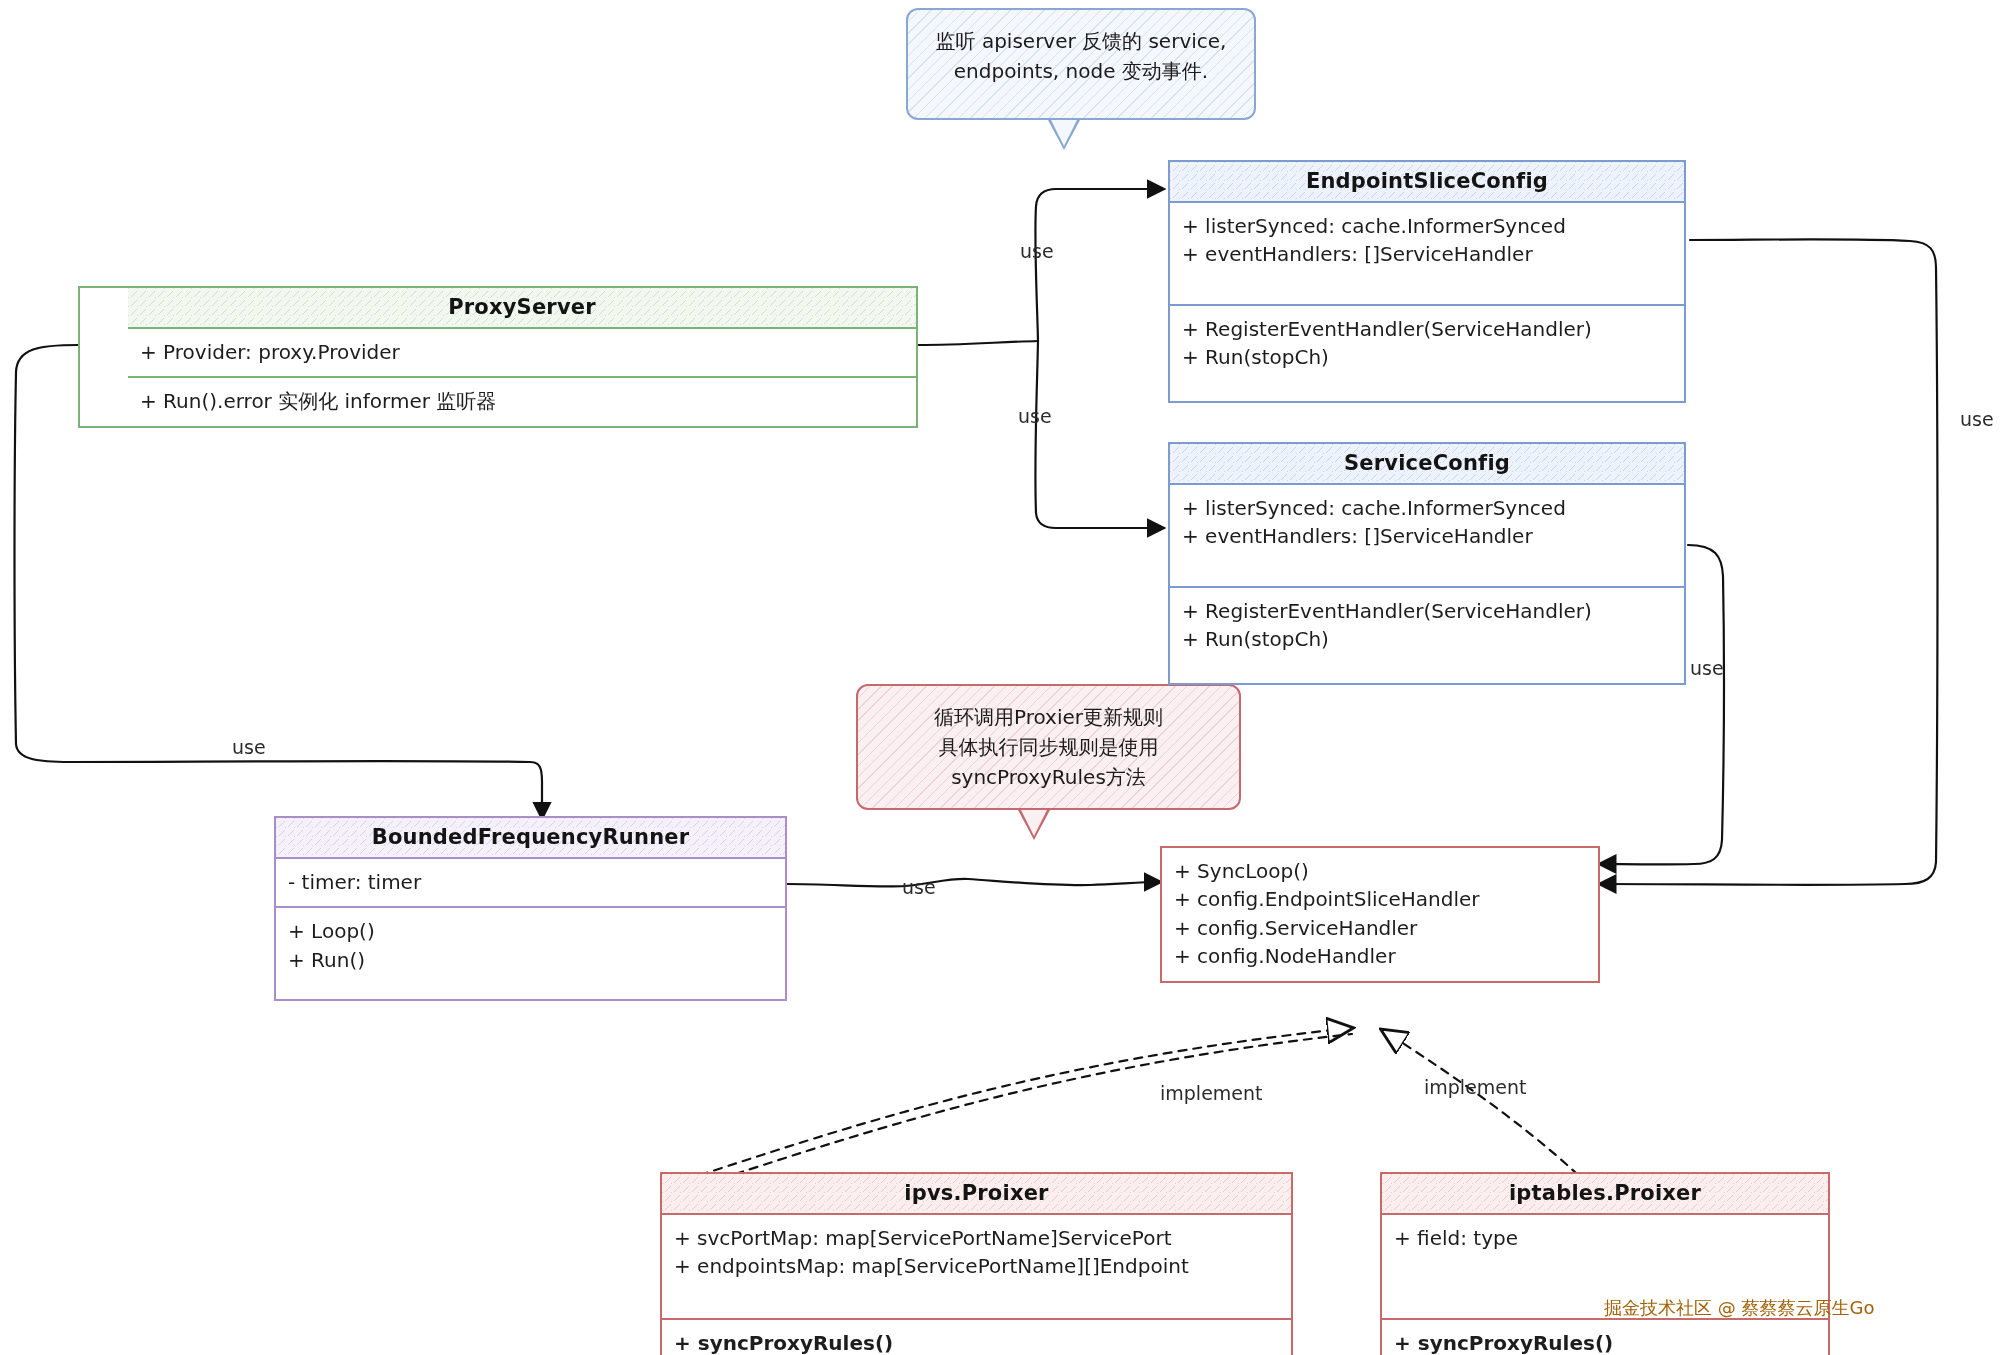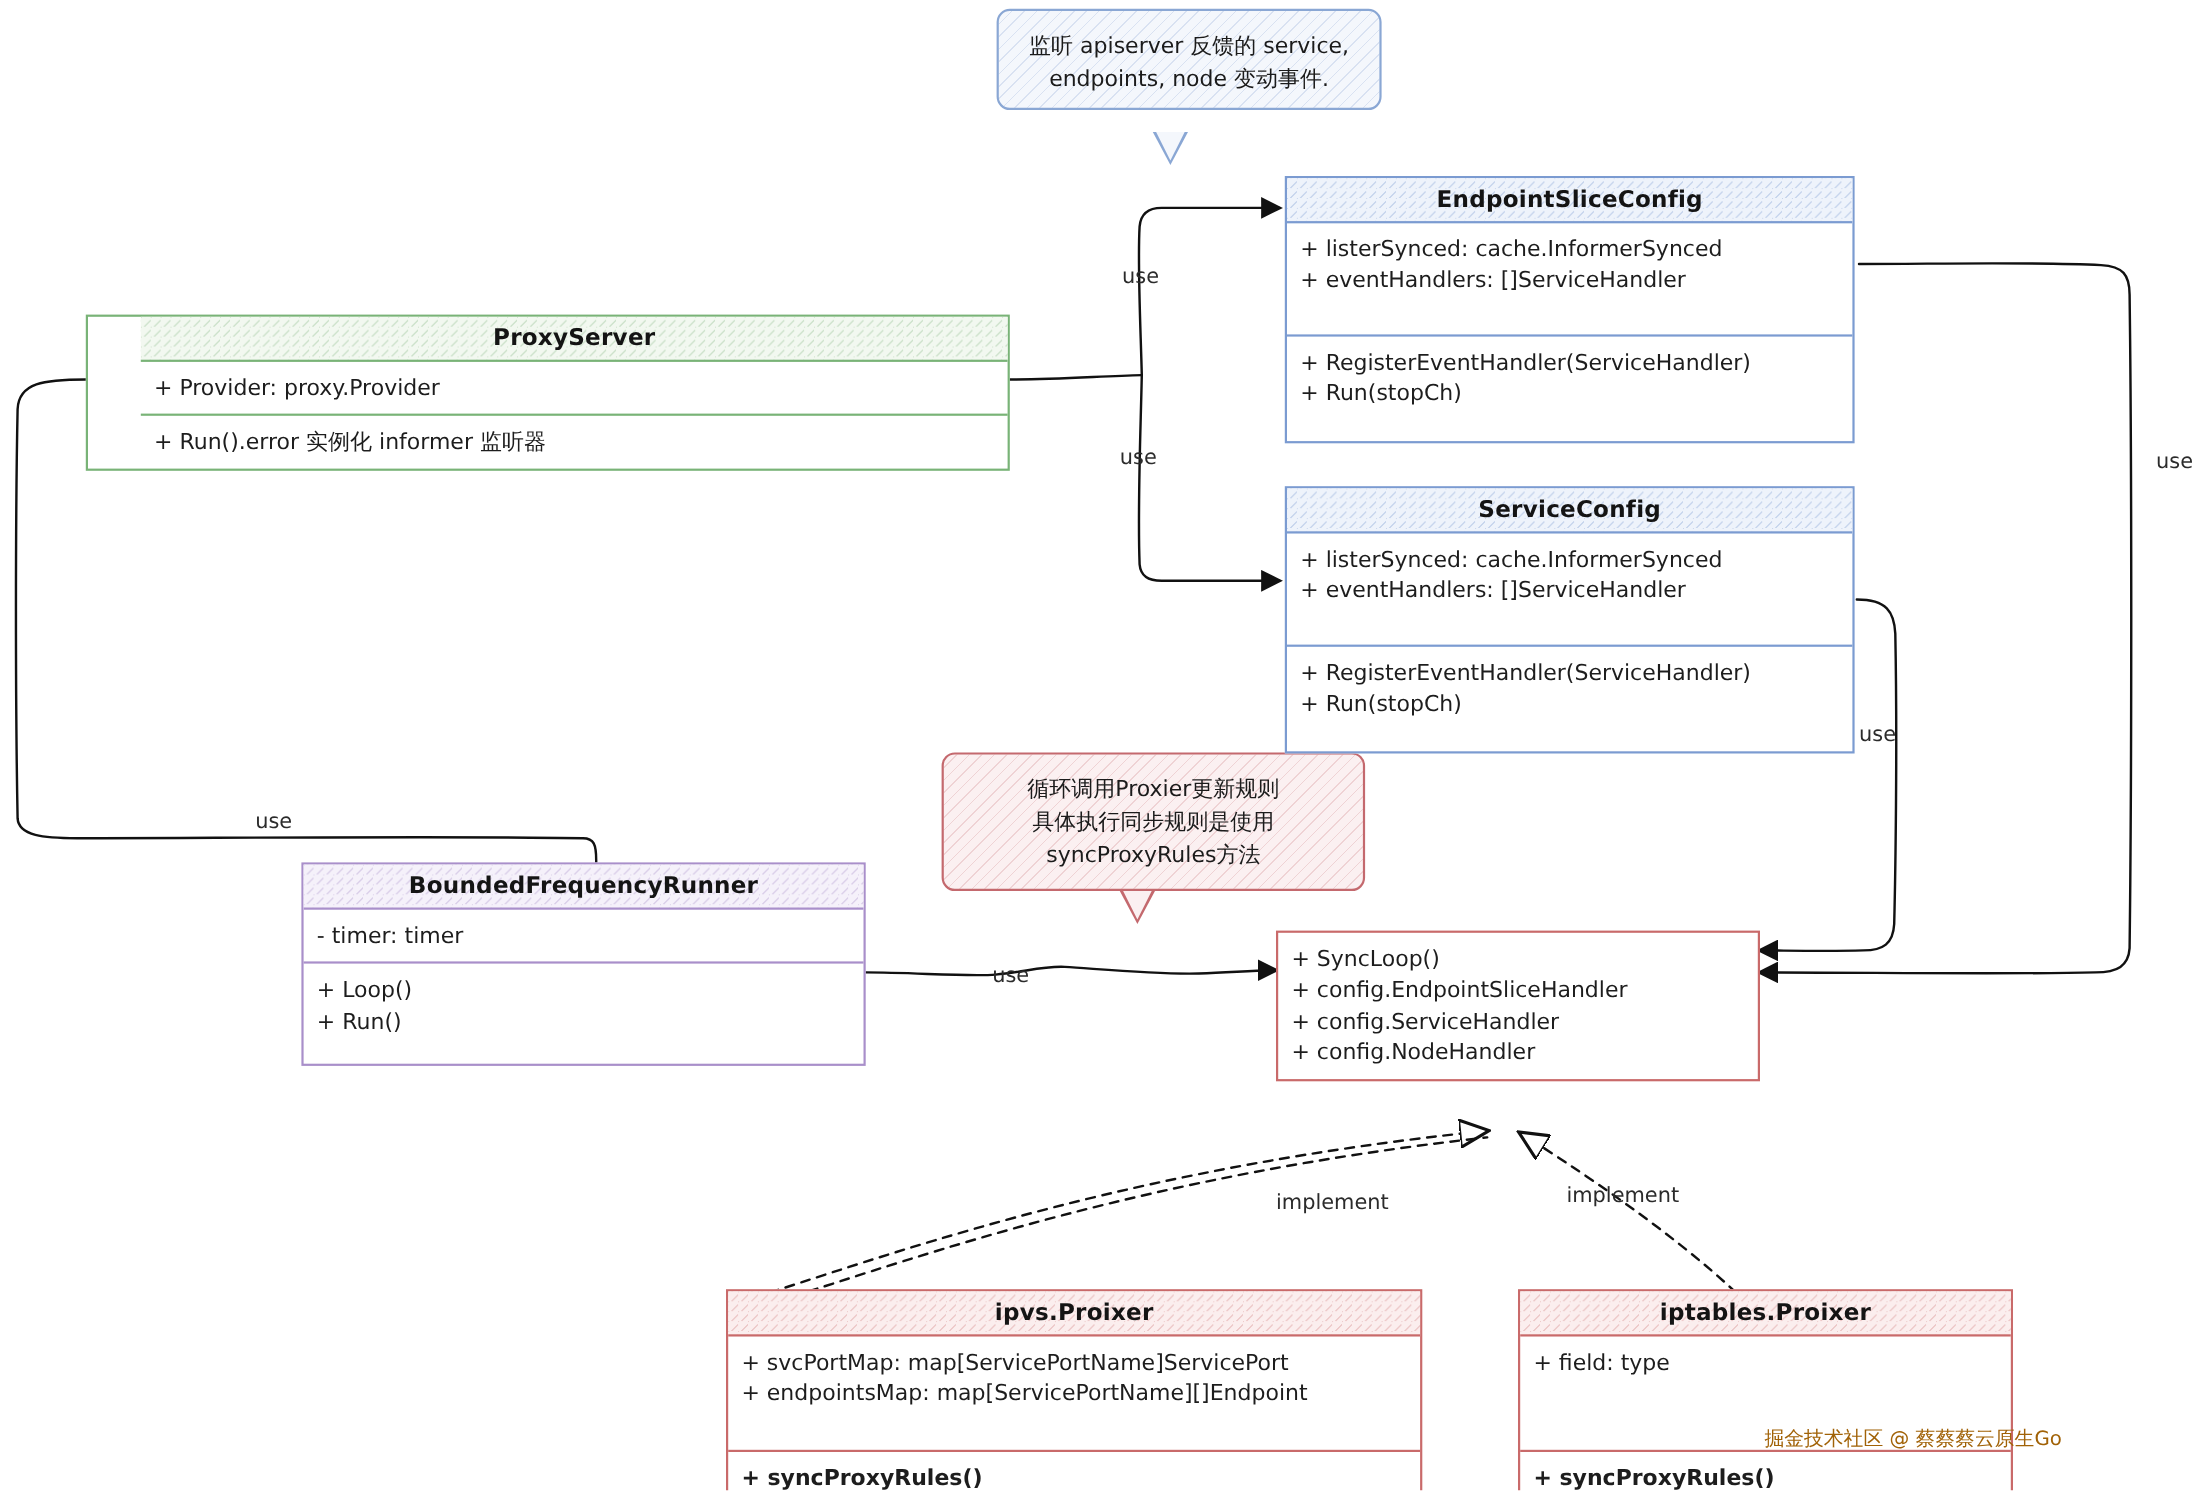--- a/index.html
+++ b/index.html
@@ -181,21 +181,21 @@
                C 1721 858 1712 864 1694 864 C 1660 865 1620 864 1600 864" marker-end="url(#arrow)"></path>
     </g>
 
     <g stroke="#111" stroke-width="2.2" fill="none" stroke-linecap="round">
       <path d="M 700 1175 C 840 1130 1040 1060 1352 1028" stroke-dasharray="8 7" marker-end="url(#hollow)"></path>
       <path d="M 707 1183 C 846 1139 1044 1068 1352 1034" stroke-dasharray="8 7"></path>
       <path d="M 1578 1175 C 1520 1120 1430 1060 1382 1030" stroke-dasharray="8 7" marker-end="url(#hollow)"></path>
     </g>
   </svg>
 
-  <div class="callout co-blue" style="left:906px; top:8px; width:350px; height:92px;">
+  <div class="callout co-blue" style="left:906px; top:8px; width:350px; height:112px;">
     <div>监听 apiserver 反馈的 service,</div>
     <div>endpoints, node 变动事件.</div>
     <div class="tail" style="left:140px; top:110px;"></div>
   </div>
 
   <div class="callout co-red" style="left:856px; top:684px; width:385px; height:126px;">
     <div>循环调用Proxier更新规则</div>
     <div>具体执行同步规则是使用</div>
     <div>syncProxyRules方法</div>
     <div class="tail" style="left:160px; top:124px;"></div>
@@ -228,21 +228,21 @@
     <div class="sect" style="min-height:82px;">
       <div class="row">+ listerSynced: cache.InformerSynced</div>
       <div class="row">+ eventHandlers: []ServiceHandler</div>
     </div>
     <div class="sect" style="min-height:76px;">
       <div class="row">+ RegisterEventHandler(ServiceHandler)</div>
       <div class="row">+ Run(stopCh)</div>
     </div>
   </div>
 
-  <div class="uml c-purple" style="left:274px; top:784px; width:513px;">
+  <div class="uml c-purple" style="left:274px; top:816px; width:513px;">
     <div class="title">BoundedFrequencyRunner</div>
     <div class="sect">
       <div class="row">- timer: timer</div>
     </div>
     <div class="sect" style="min-height:72px;">
       <div class="row">+ Loop()</div>
       <div class="row">+ Run()</div>
     </div>
   </div>
 

